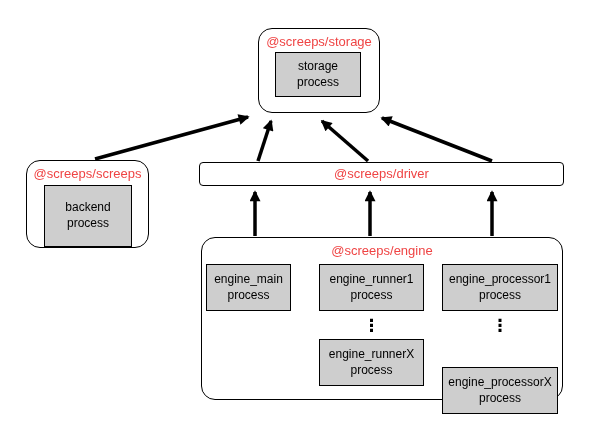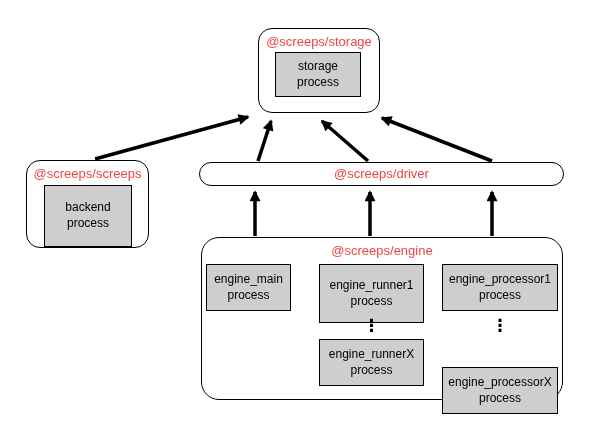--- a/index.html
+++ b/index.html
@@ -26,21 +26,21 @@
     position: absolute;
     top: 5px;
     left: 0;
     right: 0;
     text-align: center;
     font-size: 13px;
     color: #ef4444;
     white-space: nowrap;
   }
   .pill {
-    border-radius: 12px;
+    border-radius: 4px;
   }
   .pill .node-title {
     top: 50%;
     transform: translateY(-54%);
   }
   .pbox {
     position: absolute;
     background: #cecece;
     border: 1px solid #000000;
     box-sizing: border-box;
@@ -86,27 +86,27 @@
   <div class="node" style="left:26px; top:160px; width:123px; height:88px;">
     <div class="node-title">@screeps/screeps</div>
     <div class="pbox" style="left:17px; top:24px; width:88px; height:62px;">backend
 process</div>
   </div>
 
   <div class="node pill" style="left:199px; top:162px; width:365px; height:24px;">
     <div class="node-title">@screeps/driver</div>
   </div>
 
-  <div class="node" style="left:201px; top:237px; width:362px; height:163px;border-radius:18px;">
+  <div class="node" style="left:201px; top:237px; width:362px; height:163px;">
     <div class="node-title">@screeps/engine</div>
 
     <div class="pbox" style="left:4px; top:26px; width:85px; height:47px;">engine_main
 process</div>
 
-    <div class="pbox" style="left:117px; top:26px; width:105px; height:59px;">engine_runner1
+    <div class="pbox" style="left:117px; top:26px; width:105px; height:47px;">engine_runner1
 process</div>
 
     <div class="pbox" style="left:240px; top:26px; width:116px; height:47px;">engine_processor1
 process</div>
 
     <div class="vdots" style="left:117px; top:79px; width:105px;">⋮</div>
 
     <div class="vdots" style="left:240px; top:79px; width:116px;">⋮</div>
 
     <div class="pbox" style="left:117px; top:101px; width:105px; height:47px;">engine_runnerX

